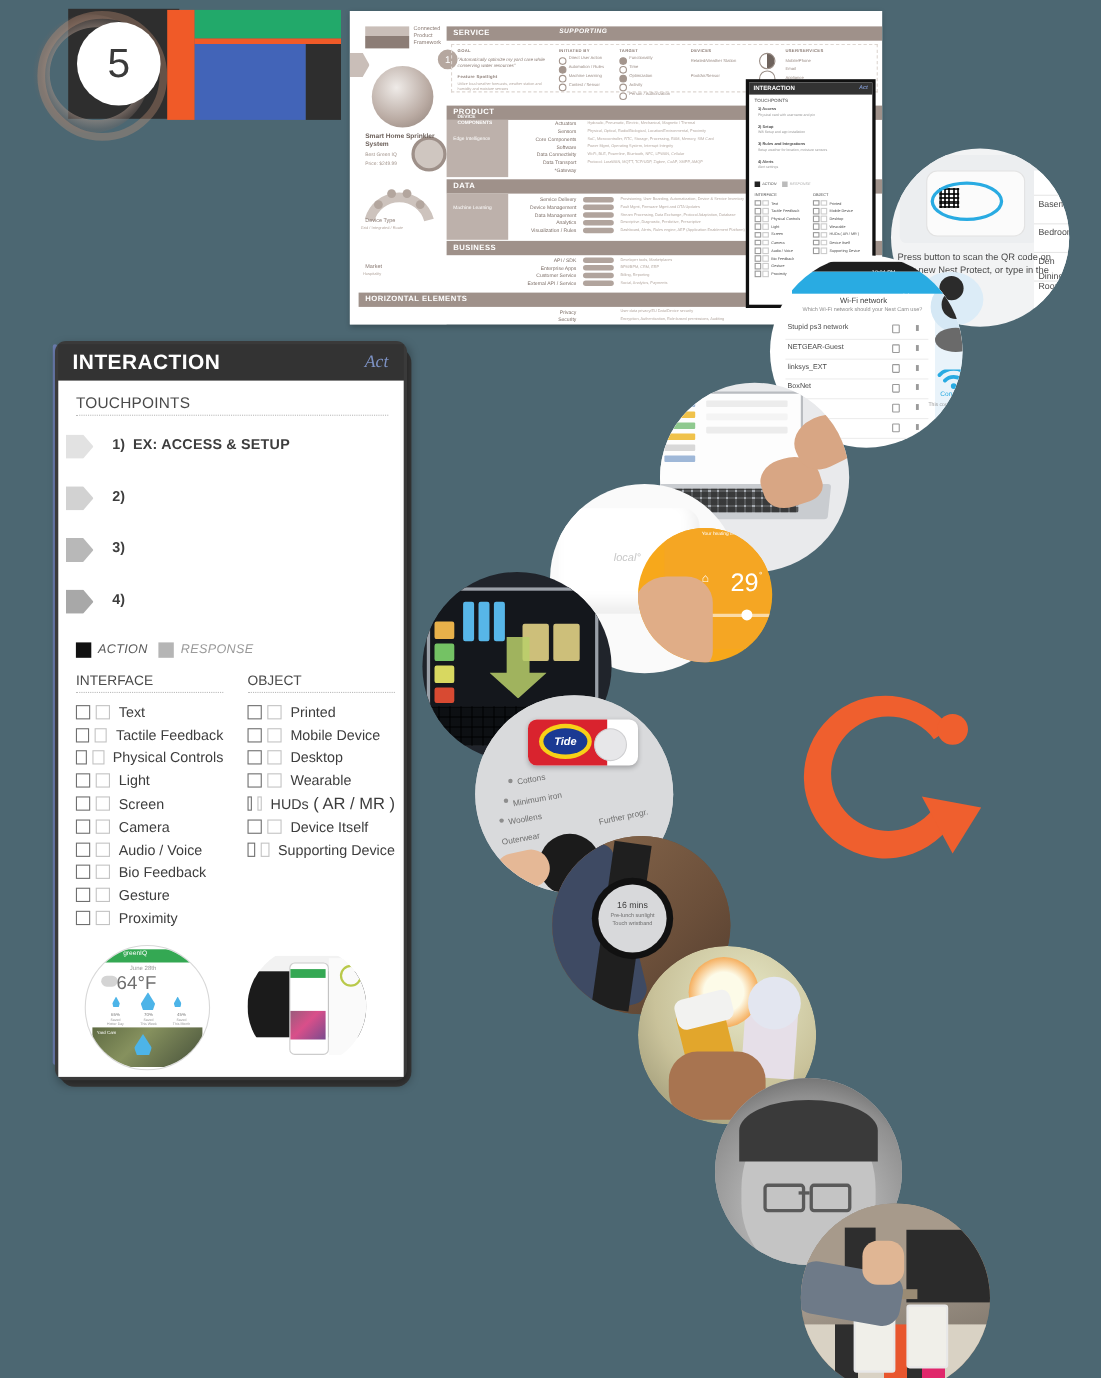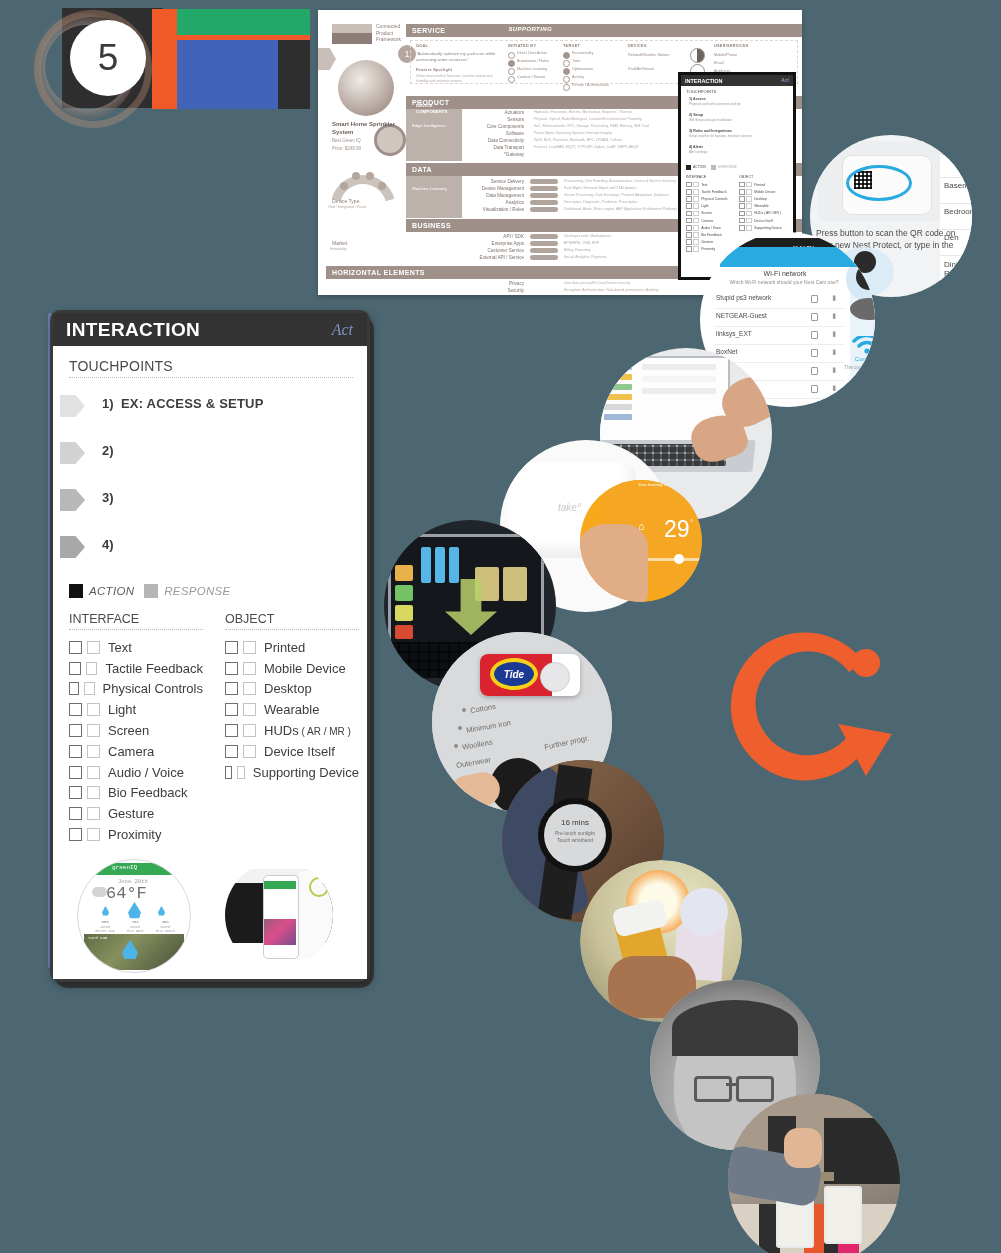--- a/index.html
+++ b/index.html
@@ -99,25 +99,25 @@
   .lg-txt{font-size:11.5px;font-style:italic;color:#5a5a5a;letter-spacing:.3px;}
 
   #cols{display:flex;margin-top:14px;gap:22px;}
   .col{width:134px;}
   .col-hd{font-size:12.5px;color:#4a4a4a;}
   .col-rule{border-bottom:1px dotted #bbb;margin-top:3px;margin-bottom:7px;}
   .cb-row{display:flex;align-items:center;height:20.8px;}
   .cb{width:13px;height:13px;border:1.4px solid #6f6f6f;margin-right:5px;box-sizing:border-box;}
   .cb.light{border-color:#c3c3c3;}
   .cb-lbl{font-size:13px;color:#3d3d3d;margin-left:3px;white-space:nowrap;}
-  .cb-sub{font-size:10px;color:#3d3d3d;}
+  .cb-sub{font-size:15px;color:#3d3d3d;}
 
   
   #thumbs{position:absolute;left:24px;bottom:8px;width:270px;height:112px;}
-  .thumb{position:absolute;border-radius:50%;overflow:hidden;background:#fff;font-family:Liberation Mono, monospace;}
+  .thumb{position:absolute;border-radius:50%;overflow:hidden;background:#fff;}
   #thumb1{left:0;top:0;width:112px;height:112px;border:1px solid #d8d8d8;}
   #thumb2{left:148px;top:2px;width:108px;height:108px;}
 
   
   #w-top{position:absolute;left:6px;top:3px;width:100px;height:12px;background:#34a853;}
   #w-brand{position:absolute;left:34px;top:4px;font-size:6px;color:#fff;}
   #w-date{position:absolute;left:40px;top:18px;font-size:5.5px;color:#9a9a9a;}
   #w-temp{position:absolute;left:28px;top:24px;font-size:17px;color:#6e6e6e;}
   #w-cloud{position:absolute;left:14px;top:27px;width:15px;height:10px;border-radius:6px;background:#d4d4d4;}
   .w-drop{position:absolute;background:#4db4e8;clip-path:polygon(50% 0,100% 62%,85% 95%,15% 95%,0 62%);}
@@ -734,21 +734,21 @@
     <div id="nest-oval"></div>
   </div>
   <div id="nest-list">
     <div class="nest-div" style="top:22px"></div>
     <div class="nest-li" style="top:26px">Basement</div>
     <div class="nest-div" style="top:48px"></div>
     <div class="nest-li" style="top:52px">Bedroom</div>
     <div class="nest-div" style="top:74px"></div>
     <div class="nest-li" style="top:78px">Den</div>
     <div class="nest-div" style="top:100px"></div>
-    <div class="nest-li" style="top:105px">Dining Room</div>
+    <div class="nest-li" style="top:92px">Dining Room</div>
   </div>
   <div id="nest-txt">Press button to scan the QR code on your new Nest Protect, or type in the entry key.</div>
   <div id="nest-blue-pill">
     
   </div>
   <div id="nest-cam-glow"></div>
   <div id="nest-cam-body"></div>
 </div>
 
 <div class="abs bub" id="bub-wifi">
@@ -816,21 +816,21 @@
     <div class="lt-cell" style="left:44px;top:30px;width:74px;background:#ececec"></div>
   </div>
   <div id="lt-base"></div>
   <div id="lt-keys"></div>
   <div id="lt-hand1"></div>
   <div id="lt-hand2"></div>
 </div>
 
 <div class="abs bub" id="bub-tado">
   <div id="td-box"></div>
-  <div id="td-brand">take°</div>
+  <div id="td-brand">local°</div>
 </div>
 
 <div class="abs bub" id="bub-phone">
   <div id="ph-screen">
     <div id="ph-txt">Your heating is off. Tap to turn it on.</div>
     <div id="ph-home">⌂</div>
     <div id="ph-temp">29</div>
     <div id="ph-deg">°</div>
     <div id="ph-slider"></div>
     <div id="ph-knob"></div>

